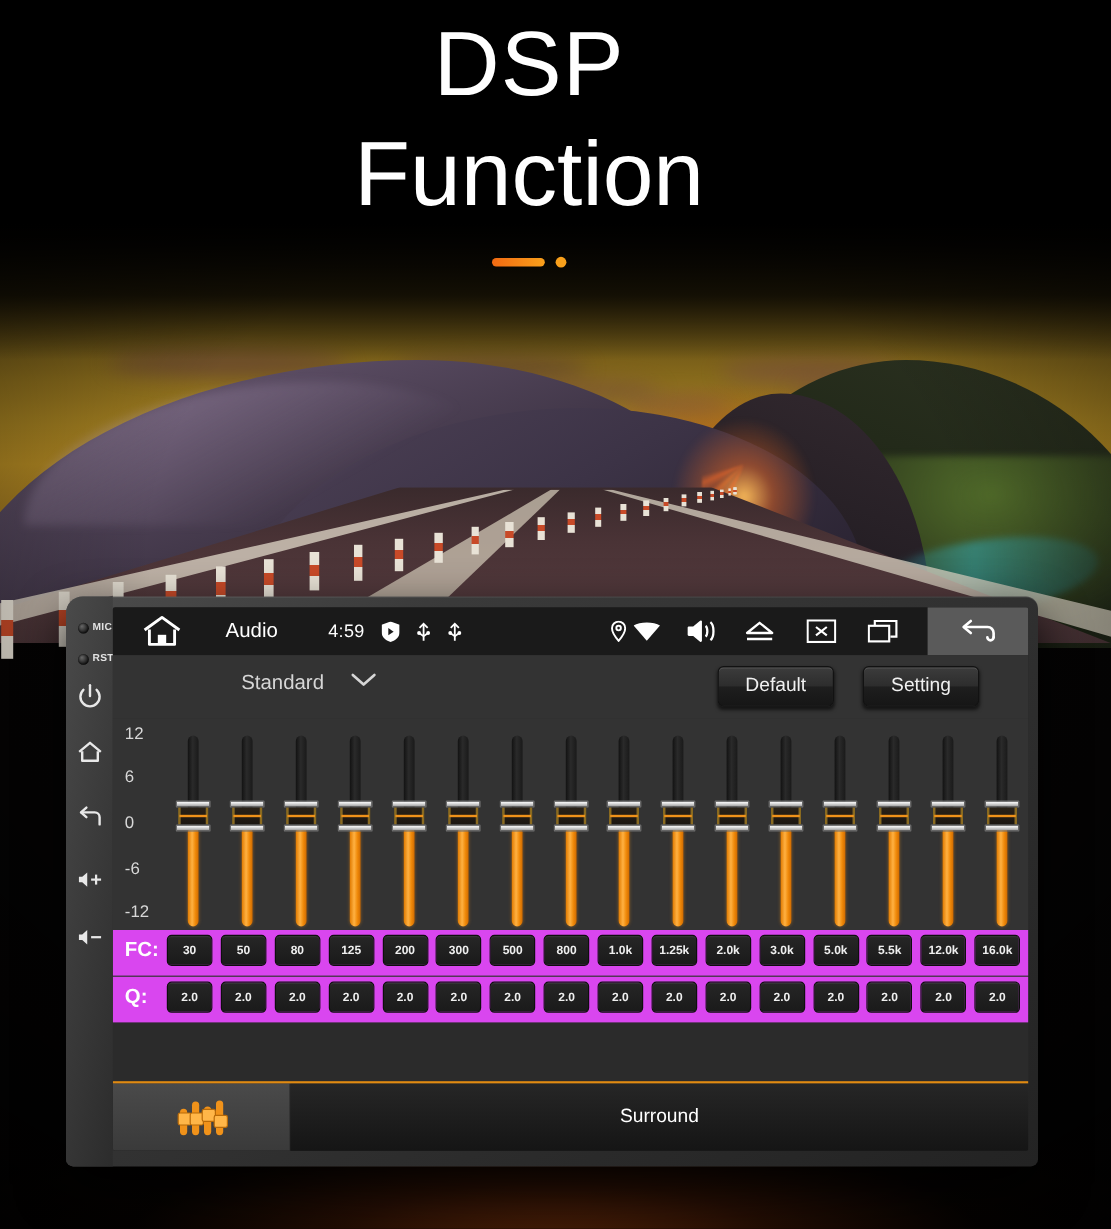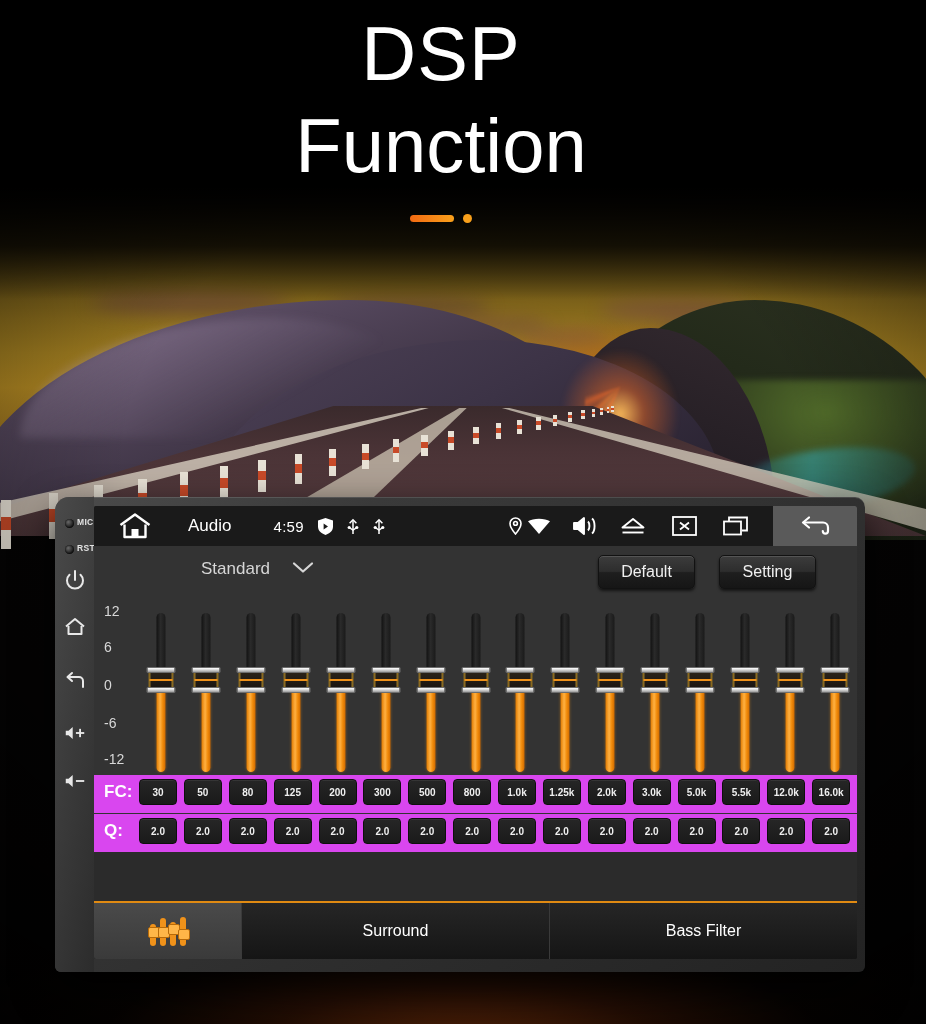--- a/index.html
+++ b/index.html
@@ -763,19 +763,16 @@
           <span class="eq-ico">
             <i class="a"></i>
             <i class="b"></i>
             <i class="c"></i>
             <i class="d"></i>
           </span>
         </div>
         <div class="tab">
           <span>Surround</span>
         </div>
-        <div class="tab">
-          <span>Bass Filter</span>
-        </div>
       </div>
 
   </div>
 </div>
 
 </body></html>

